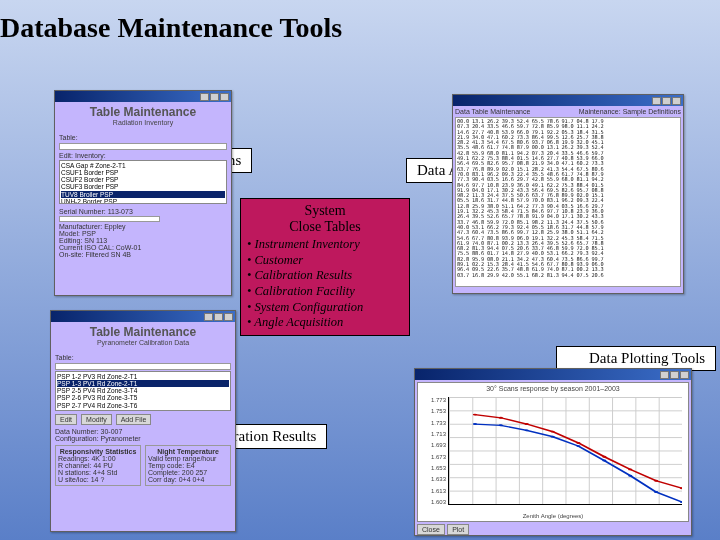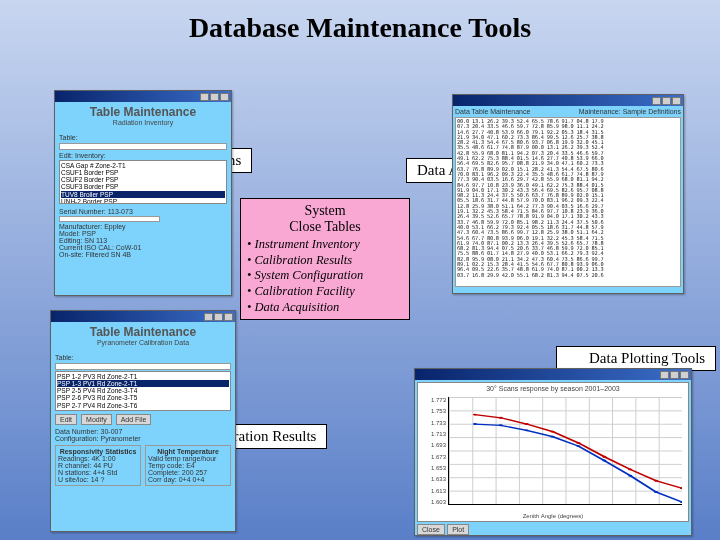--- a/index.html
+++ b/index.html
@@ -5,59 +5,59 @@
   * { box-sizing: border-box; margin: 0; padding: 0; }
   body {
     width: 720px;
     height: 540px;
     background: linear-gradient(to bottom, #c8d6f0 0%, #5a7fc8 100%);
     font-family: "Times New Roman", serif;
     position: relative;
     overflow: hidden;
   }
   .title {
-    text-align: center;
+    text-align: left;
     font-size: 28px;
     font-weight: bold;
     color: #000;
     padding-top: 12px;
   }
   .label-box {
     position: absolute;
     background: #fff;
     border: 1px solid #000;
     padding: 3px 10px;
     font-size: 15px;
     color: #000;
     text-align: center;
   }
   .system-box {
     position: absolute;
     left: 240px;
     top: 198px;
     width: 170px;
-    background: #f9a8d4;
+    background: #be185d;
     border: 1px solid #000;
     padding: 4px 6px;
     font-size: 13px;
   }
   .system-box .hdr {
     text-align: center;
     font-size: 14px;
     line-height: 1.15;
     margin-bottom: 2px;
   }
   .system-box ul { list-style: none; }
   .system-box li::before { content: "• "; }
   .system-box li { font-size: 12.5px; line-height: 1.25; font-style: italic; }
 
   
   .win {
     position: absolute;
-    background: #7dd3fc;
+    background: #c4b5fd;
     border: 1px solid #606060;
     box-shadow: 1px 1px 2px rgba(0,0,0,0.3);
     font-family: Tahoma, Arial, sans-serif;
     font-size: 8px;
     color: #333;
   }
   .win .tbar {
     background: linear-gradient(to right, #08246b, #3b6ec9);
     height: 11px;
     display: flex;
@@ -166,24 +166,25 @@
 <div class="label-box" style="left:190px; top:424px;">Calibration Results</div>
 <div class="label-box" style="left:556px; top:346px;padding-left:32px;">Data Plotting Tools</div>
 
 <div class="system-box">
   <div class="hdr">
     <span>System</span><br>
     <span>Close Tables</span>
   </div>
   <ul>
     <li>Instrument Inventory</li>
+    <li>Customer</li>
     <li>Calibration Results</li>
+    <li>Calibration Facility</li>
     <li>System Configuration</li>
-    <li>Calibration Facility</li>
-    <li>Data Acquisition</li>
+    <li>Angle Acquisition</li>
   </ul>
 </div>
 
 <div class="win" style="left:54px; top:90px; width:178px; height:206px;">
   <div class="tbar">
     <div class="btn"></div>
     <div class="btn"></div>
     <div class="btn"></div>
   </div>
   <div class="tblmaint-title">Table Maintenance</div>

